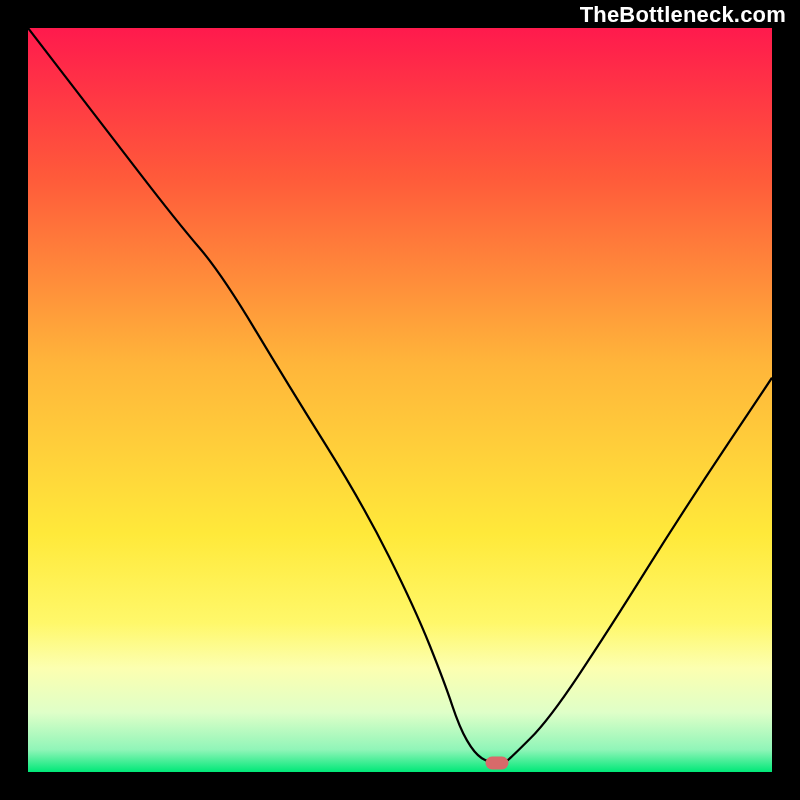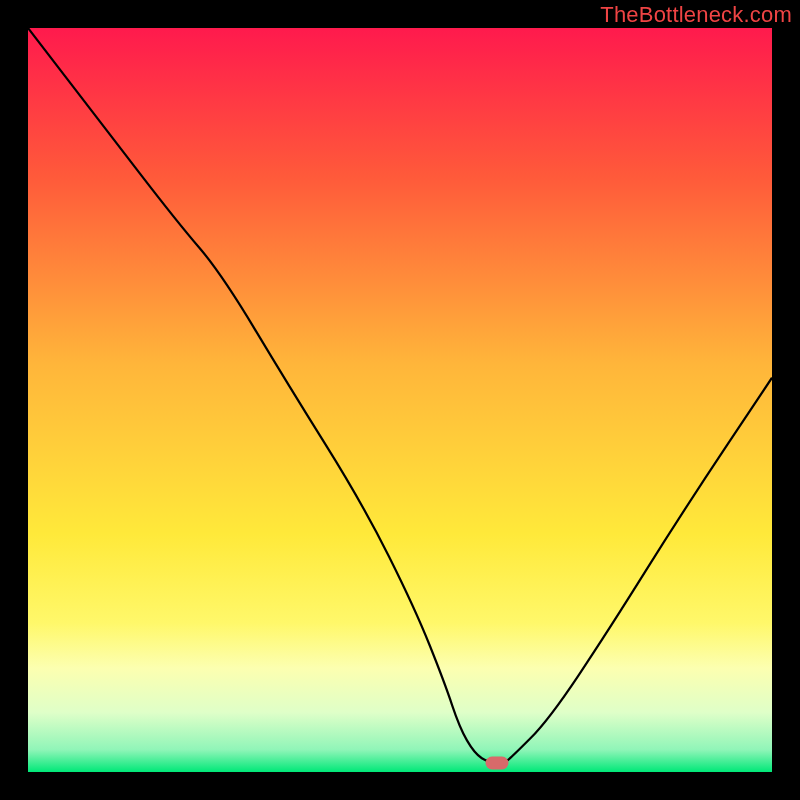--- a/index.html
+++ b/index.html
@@ -13,24 +13,24 @@
   }
   .outer {
     position: relative;
     width: 800px;
     height: 800px;
     background: #000;
   }
   .watermark {
     position: absolute;
     top: 2px;
-    right: 8px;
-    color: #ef4444;
+    right: 14px;
+    color: #ffffff;
     font-size: 22px;
-    font-weight: 400;
+    font-weight: 700;
     z-index: 10;
     letter-spacing: 0.2px;
   }
   .plot {
     position: absolute;
     left: 28px;
     top: 28px;
     width: 744px;
     height: 744px;
     background: #fff;

